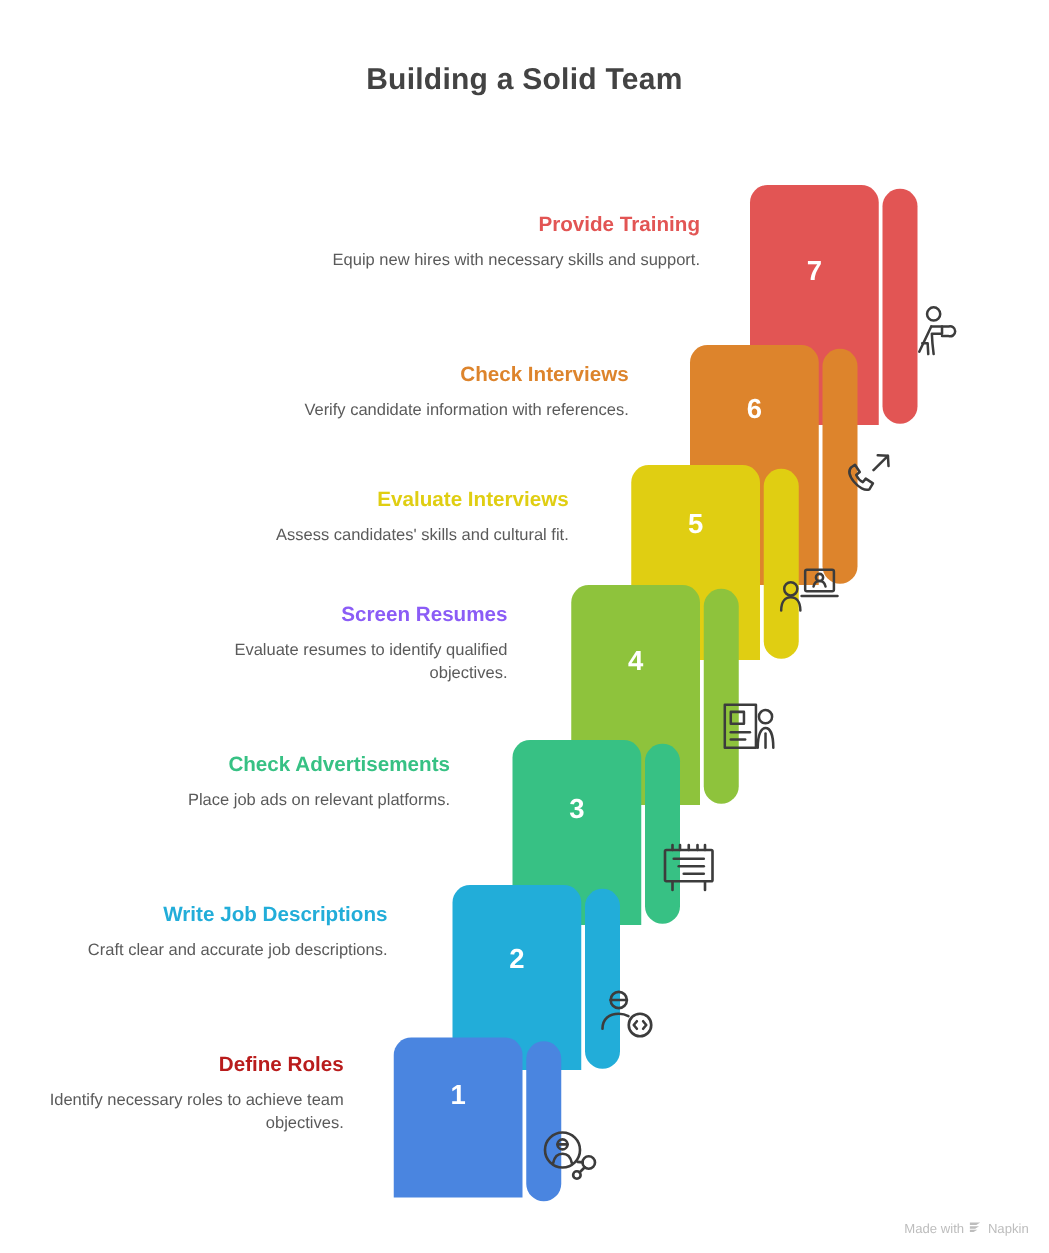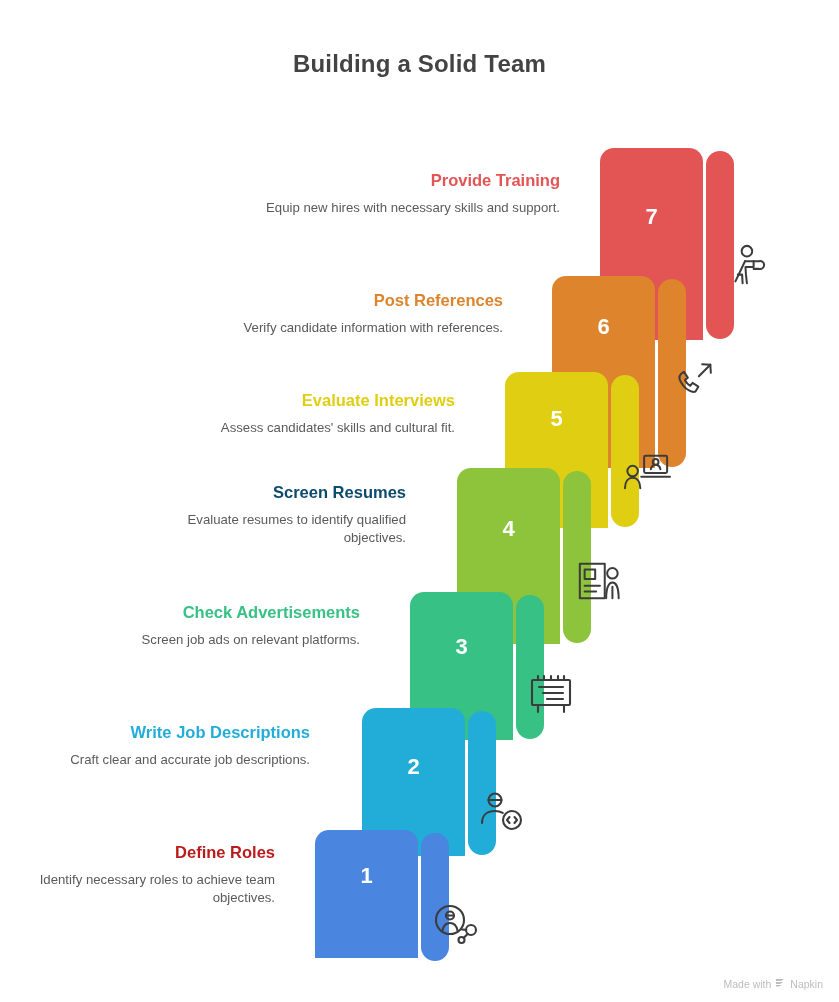--- a/index.html
+++ b/index.html
@@ -109,21 +109,21 @@
         <path d="M24 19 L33 19 L33 25 L24.5 25 L25 33 L26 42"></path>
         <path d="M24 19 L14 40"></path>
         <path d="M16.5 33 L21 33 L21.5 42"></path>
         <path d="M33 19 L38.5 19 A4.2 4.2 0 1 1 38.5 27 L33 27"></path>
       </svg>
     </div>
   </div>
 
   <div class="step">
     <div class="step-text" style="top:288px; left:200px; width:303px;">
-      <div class="step-title" style="color:#dd842c;">Post References</div>
+      <div class="step-title" style="color:#dd842c;">Check Interviews</div>
       <div class="step-desc">Verify candidate information with references.</div>
     </div>
     <div class="card-wrap" style="left:552px; top:276px;">
       <div class="card-tab" style="left:106px; top:3px; width:28px; height:188px; background:#dd842c;"></div>
       <div class="card-main" style="width:103px; height:192px; background:#dd842c;"></div>
       <div class="card-num" style="left:0; top:40px; width:103px;">6</div>
     </div>
     <div class="step-icon" style="left:672px; top:357px;">
       <svg width="46" height="46" viewBox="0 0 48 48" fill="none" stroke="#3c3c3c" stroke-width="2.1" stroke-linecap="round" stroke-linejoin="round">
         <path d="M9.5 17.5 C7 20 7.5 24.5 11.5 29.5 C15.5 34.5 21 37.5 24.5 36 L27.5 31 L21.5 27 L19 30 C17 29 14.5 26 13.5 24 L16.5 21.5 L12.5 15.5 Z"></path>
@@ -150,21 +150,21 @@
         <path d="M30 20 C30.8 16.8 33 15.5 35 15.5 C37 15.5 39.2 16.8 40 20"></path>
         <path d="M20 28 L50 28"></path>
         <circle cx="11" cy="22" r="5.5"></circle>
         <path d="M3 40 C3 32.5 6.5 29 11 29 C15.5 29 19 32.5 19 40"></path>
       </svg>
     </div>
   </div>
 
   <div class="step">
     <div class="step-text" style="top:480px; left:125px; width:281px;">
-      <div class="step-title" style="color:#0c4a6e;">Screen Resumes</div>
+      <div class="step-title" style="color:#8b5cf6;">Screen Resumes</div>
       <div class="step-desc">Evaluate resumes to identify qualified objectives.</div>
     </div>
     <div class="card-wrap" style="left:457px; top:468px;">
       <div class="card-tab" style="left:106px; top:3px; width:28px; height:172px; background:#8ec33c;"></div>
       <div class="card-main" style="width:103px; height:176px; background:#8ec33c;"></div>
       <div class="card-num" style="left:0; top:50px; width:103px;">4</div>
     </div>
     <div class="step-icon" style="left:575px; top:558px;">
       <svg width="48" height="46" viewBox="0 0 48 48" fill="none" stroke="#3c3c3c" stroke-width="2.1" stroke-linecap="round" stroke-linejoin="round">
         <path d="M4 6 L30 6 L30 42 L4 42 Z"></path>
@@ -174,21 +174,21 @@
         <circle cx="38" cy="16" r="5.5"></circle>
         <path d="M31.5 42 C31.5 30.5 34.5 25.5 38 25.5 C41.5 25.5 44.5 30.5 44.5 42"></path>
         <path d="M38 30 L38 42"></path>
       </svg>
     </div>
   </div>
 
   <div class="step">
     <div class="step-text" style="top:600px; left:85px; width:275px;">
       <div class="step-title" style="color:#37c184;">Check Advertisements</div>
-      <div class="step-desc">Screen job ads on relevant platforms.</div>
+      <div class="step-desc">Place job ads on relevant platforms.</div>
     </div>
     <div class="card-wrap" style="left:410px; top:592px;">
       <div class="card-tab" style="left:106px; top:3px; width:28px; height:144px; background:#37c184;"></div>
       <div class="card-main" style="width:103px; height:148px; background:#37c184;"></div>
       <div class="card-num" style="left:0; top:44px; width:103px;">3</div>
     </div>
     <div class="step-icon" style="left:527px; top:672px;">
       <svg width="48" height="44" viewBox="0 0 48 44" fill="none" stroke="#3c3c3c" stroke-width="2.1" stroke-linecap="round" stroke-linejoin="round">
         <rect x="5" y="8" width="38" height="25" rx="1"></rect>
         <path d="M11 4 L11 8 M17 4 L17 8 M24 4 L24 8 M31 4 L31 8 M37 4 L37 8"></path>

